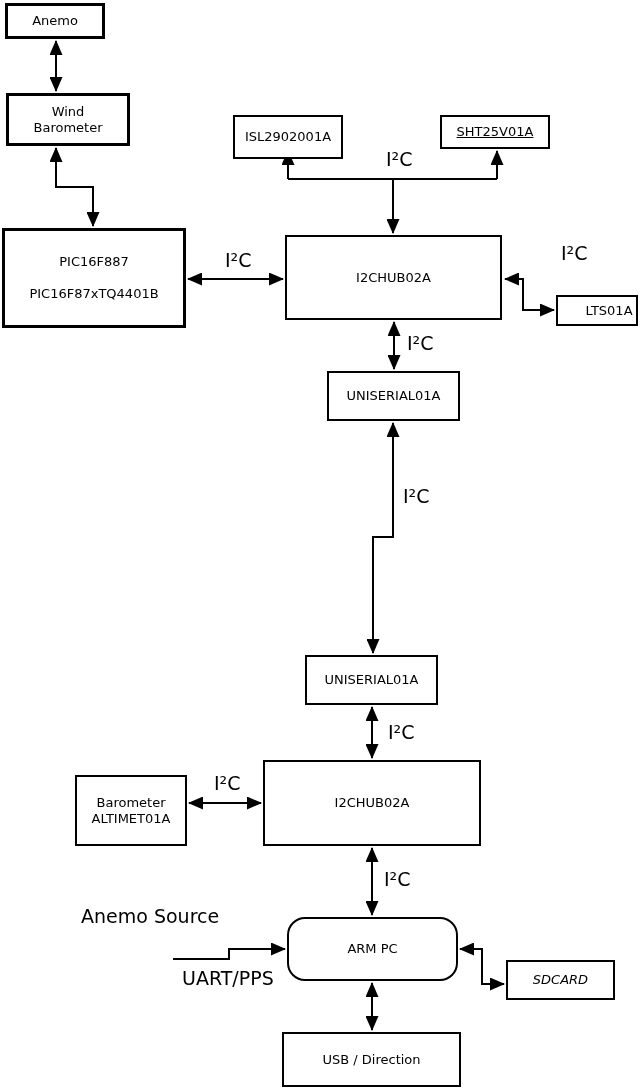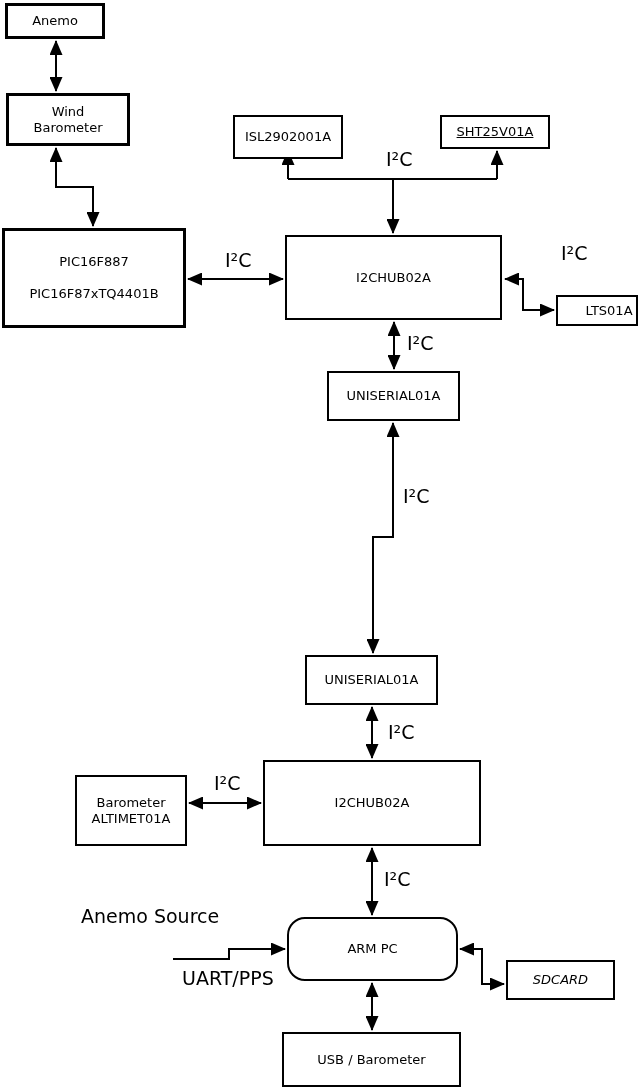--- a/index.html
+++ b/index.html
@@ -102,21 +102,21 @@
   <div class="node" style="left:287px; top:917px; width:171px; height:64px;border-radius:18px;">
     <span>ARM PC</span>
   </div>
 
 
   <div class="node" style="left:506px; top:960px; width:109px; height:40px;font-style:italic;">
     <span>SDCARD</span>
   </div>
 
   <div class="node" style="left:282px; top:1032px; width:179px; height:55px;">
-    <span>USB / Barometer</span>
+    <span>USB / Direction</span>
   </div>
 
   <span class="edge-label" style="left:386px; top:152px;">I²C</span>
   <span class="edge-label" style="left:225px; top:253px;">I²C</span>
   <span class="edge-label" style="left:561px; top:246px;">I²C</span>
   <span class="edge-label" style="left:407px; top:336px;">I²C</span>
   <span class="edge-label" style="left:403px; top:489px;">I²C</span>
   <span class="edge-label" style="left:388px; top:725px;">I²C</span>
   <span class="edge-label" style="left:214px; top:776px;">I²C</span>
   <span class="edge-label" style="left:384px; top:872px;">I²C</span>

